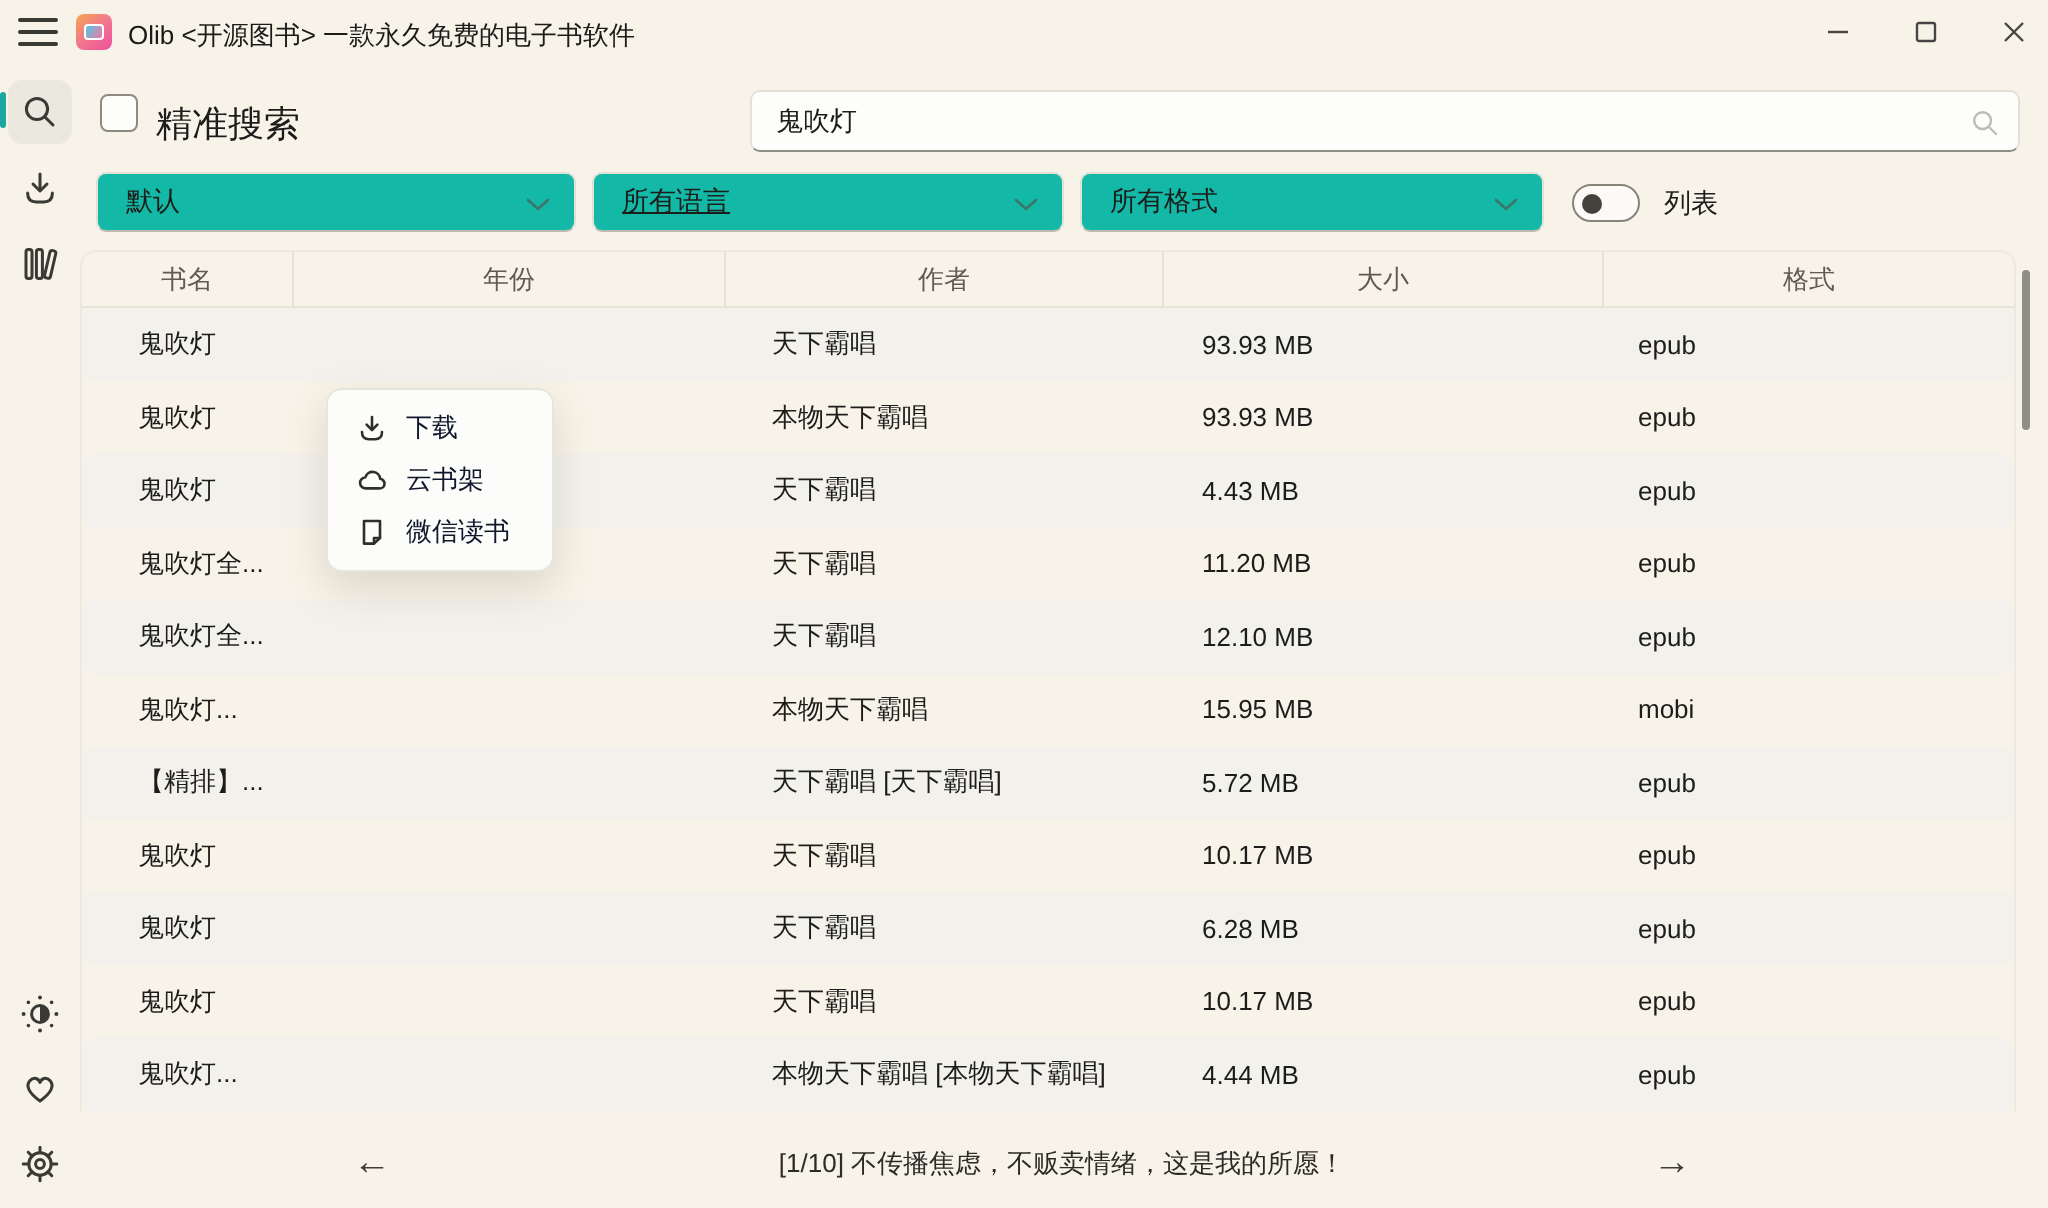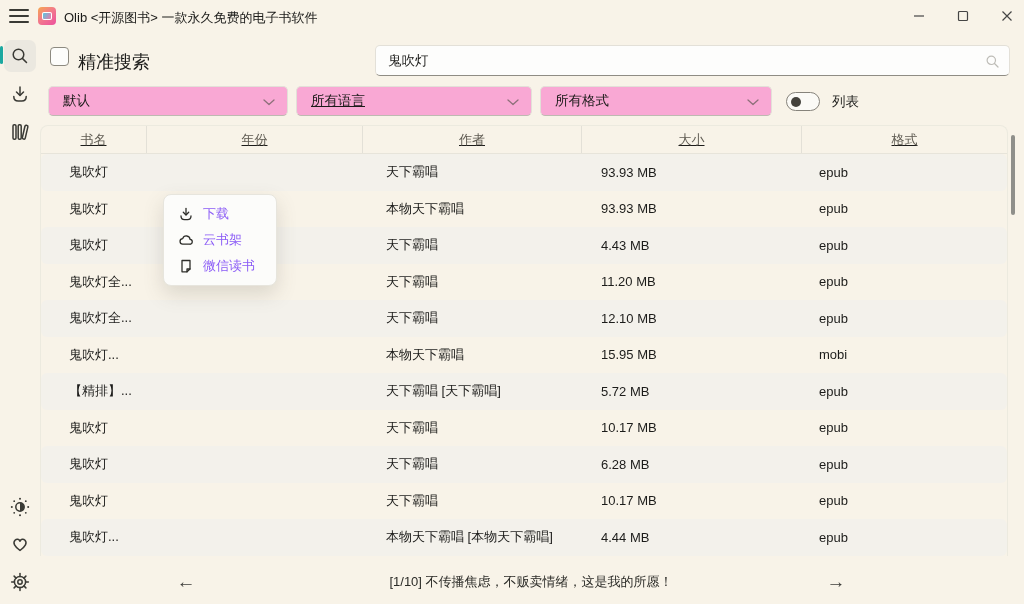--- a/index.html
+++ b/index.html
@@ -39,36 +39,36 @@
     border-radius:4px; background:#fdfdfb; cursor:pointer; }
   .checkbox-label { position:absolute; left:78px; top:50px; font-size:18px; }
   .search-input-wrap { position:absolute; left:375px; top:45px; width:635px; height:31px;
     background:#fdfdfc; border:1px solid #e3e0d8; border-bottom:1px solid #8f8c84; border-radius:5px; }
   .search-input-wrap input { position:absolute; left:0; top:0; width:100%; height:100%;
     border:none; outline:none; background:transparent; padding:0 30px 0 12px;
     font-family:inherit; font-size:13.5px; color:#1c1c1a; }
   .search-glyph { position:absolute; right:9px; top:8px; opacity:.55; }
 
   
-  .dropdown { position:absolute; top:86px; height:30px; background:#f9a8d4;
+  .dropdown { position:absolute; top:86px; height:30px; background:#14b8a6;
     border:1px solid #e3e0d8; border-bottom:1px solid #bdbab1; border-radius:5px;
     display:flex; align-items:center; padding:0 14px; font-size:13.5px; cursor:pointer; }
   .dropdown .chev { position:absolute; right:12px; top:12px; opacity:.65; }
   .dd1 { left:48px;  width:240px; }
   .dd2 { left:296px; width:236px;text-decoration:underline; }
   .dd3 { left:540px; width:232px; }
   .toggle { position:absolute; left:786px; top:92px; width:34px; height:19px;
     border:1px solid #86837b; border-radius:10px; background:#fbfaf6; cursor:pointer; }
   .toggle .knob { position:absolute; left:4px; top:3.5px; width:10px; height:10px; border-radius:50%; background:#44423c; }
   .toggle-label { position:absolute; left:832px; top:93px; font-size:13.5px; }
 
   
   .table { position:absolute; left:40px; top:125px; width:968px;
     border:1px solid #eceadf; border-radius:8px 8px 0 0; border-bottom:none; }
-  .thead { display:flex; height:28px; align-items:center; border-bottom:1px solid #e7e4da;text-decoration:underline; }
+  .thead { display:flex; height:28px; align-items:center; border-bottom:1px solid #e7e4da; }
   .th { color:#5f5b52; font-size:13px; text-align:center; }
   .th + .th { border-left:1px solid #e3e0d7; height:100%; display:flex; align-items:center; justify-content:center; }
   .th:first-child { display:flex; align-items:center; justify-content:center; height:100%; }
   .trow { display:flex; height:36.5px; align-items:center; border-radius:6px; cursor:default; }
   .trow:nth-child(odd) { background:#f3f1eb; }
   .tcell { font-size:13px; white-space:nowrap; overflow:hidden; }
   .col-name   { width:105px; padding-left:28px; }
   .col-year   { width:216px; padding-left:24px; }
   .col-author { width:219px; padding-left:24px; }
   .col-size   { width:220px; padding-left:20px; }
@@ -77,21 +77,21 @@
 
   .scroll-thumb { position:absolute; left:1011px; top:135px; width:4px; height:80px;
     background:#8f8f8a; border-radius:2px; cursor:pointer; }
 
   
   .ctx-menu { position:absolute; left:163px; top:194px; width:114px;
     background:#fcfcfa; border:1px solid #e7e5dd; border-radius:8px;
     box-shadow:0 8px 20px rgba(90,85,70,.18); padding:6px 0; z-index:5; }
   .ctx-item { height:26px; display:flex; align-items:center; padding-left:13px; cursor:pointer; }
   .ctx-item .ico { width:17px; height:17px; margin-right:9px; display:flex; align-items:center; justify-content:center; }
-  .ctx-item .lbl { font-size:13px; color:#8b5cf6; white-space:nowrap; }
+  .ctx-item .lbl { font-size:13px; color:#0f172a; white-space:nowrap; }
 
   
   .footer { position:absolute; left:38px; top:560px; width:986px; height:44px; }
   .footer-text { position:absolute; left:0; right:0; top:13px; text-align:center; font-size:13px; color:#2b2b27; }
   .pg-arrow { position:absolute; top:8px; width:32px; height:28px; display:flex; align-items:center; justify-content:center;
     font-size:19px; color:#3c3c38; cursor:pointer; }
   .pg-prev { left:132px; } .pg-next { left:782px; }
 
   .st { stroke:#3a3a35; stroke-width:1.5; fill:none; stroke-linecap:round; stroke-linejoin:round; }
   .st2 { stroke:#2e2e2a; stroke-width:1.3; fill:none; stroke-linecap:round; stroke-linejoin:round; }

